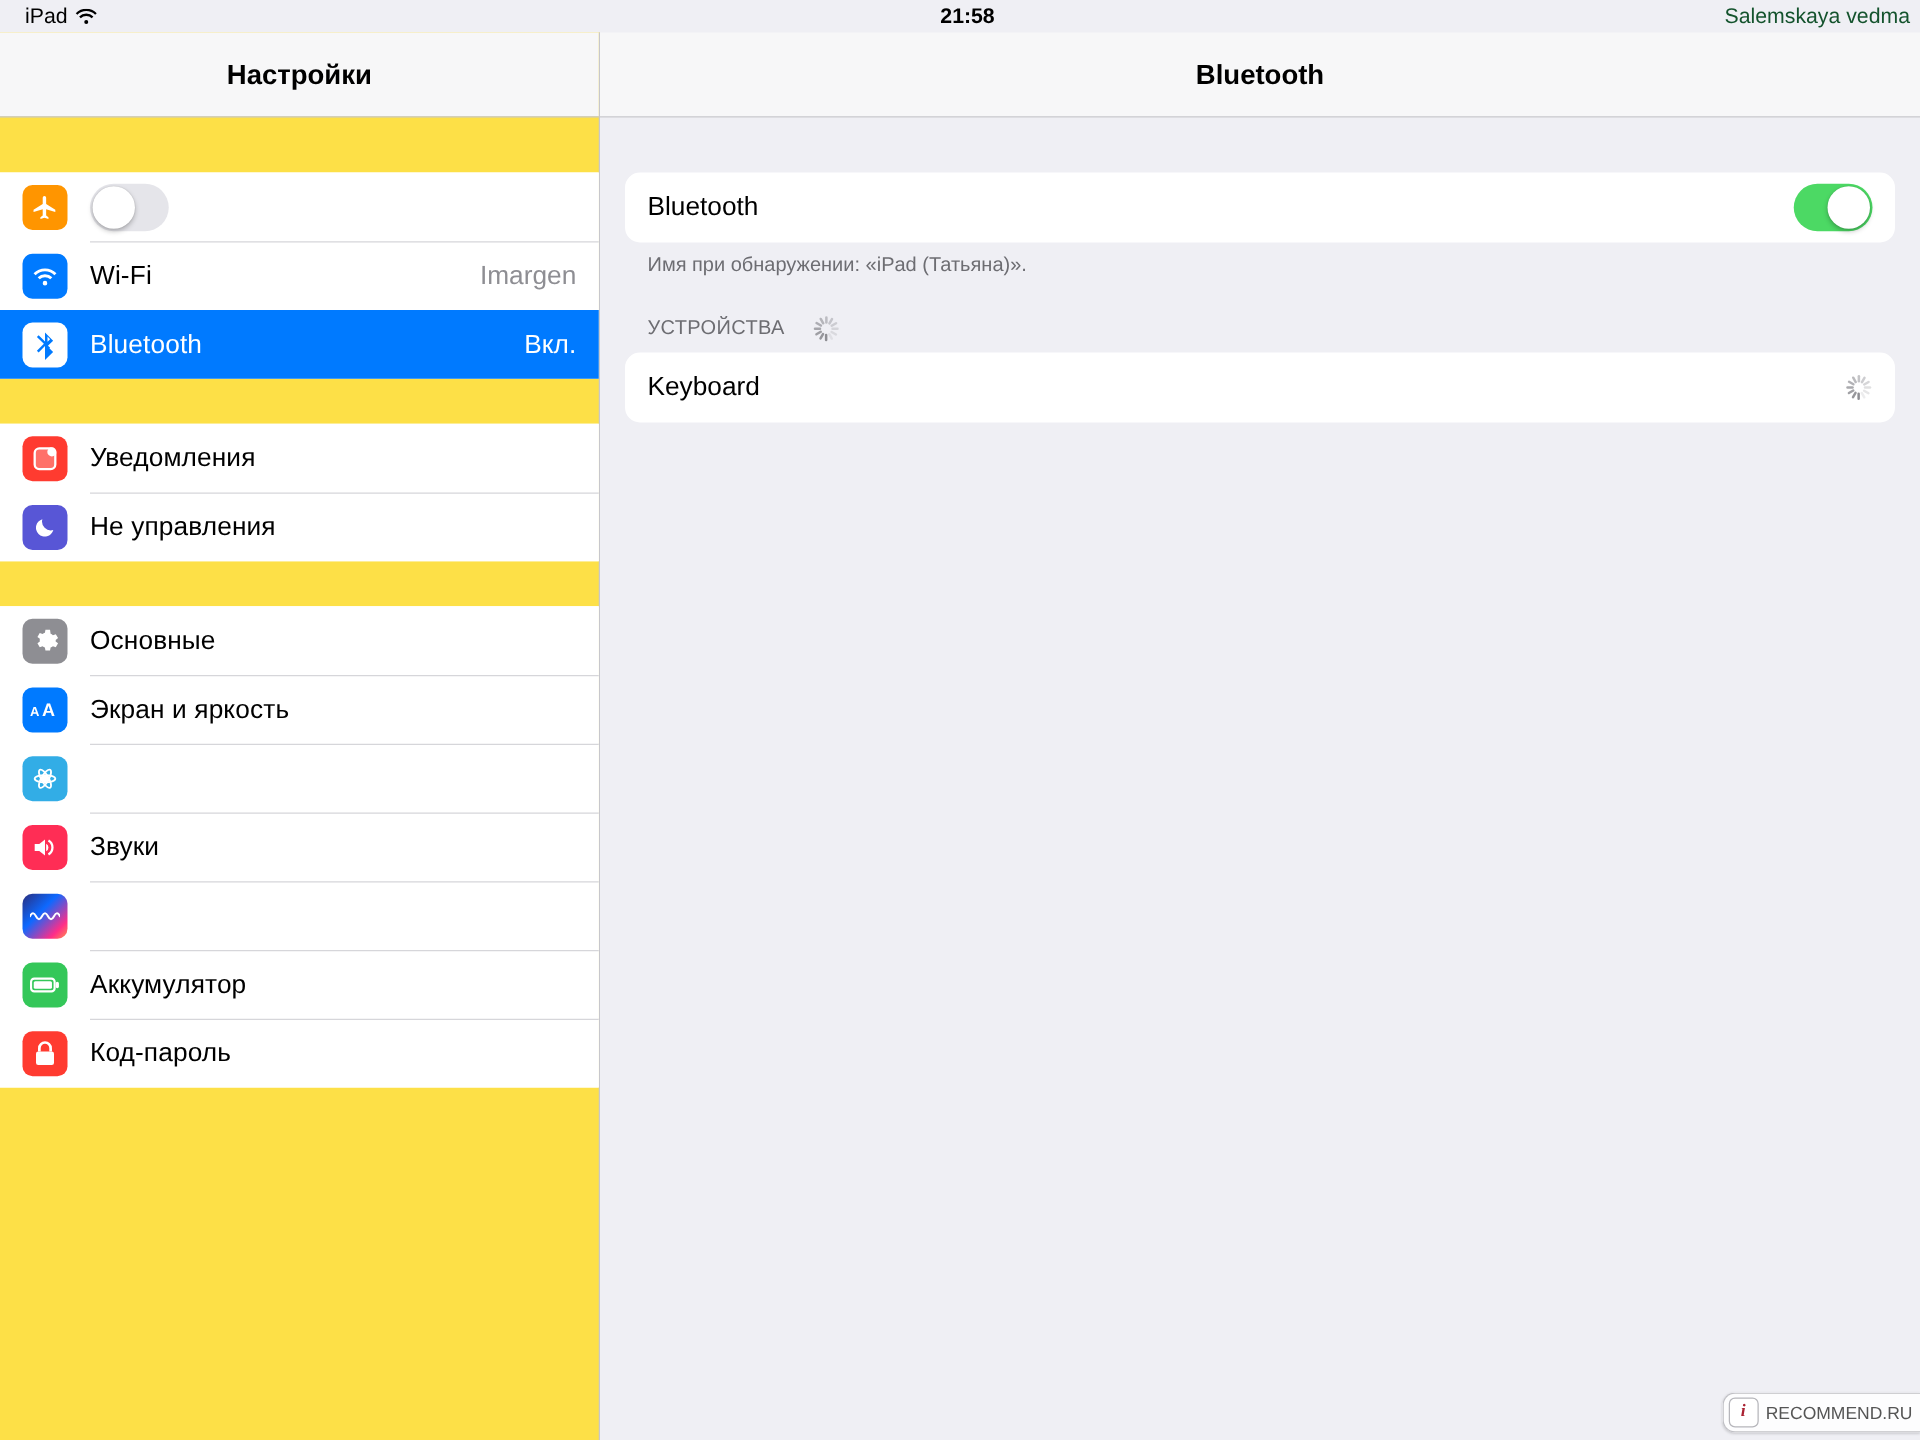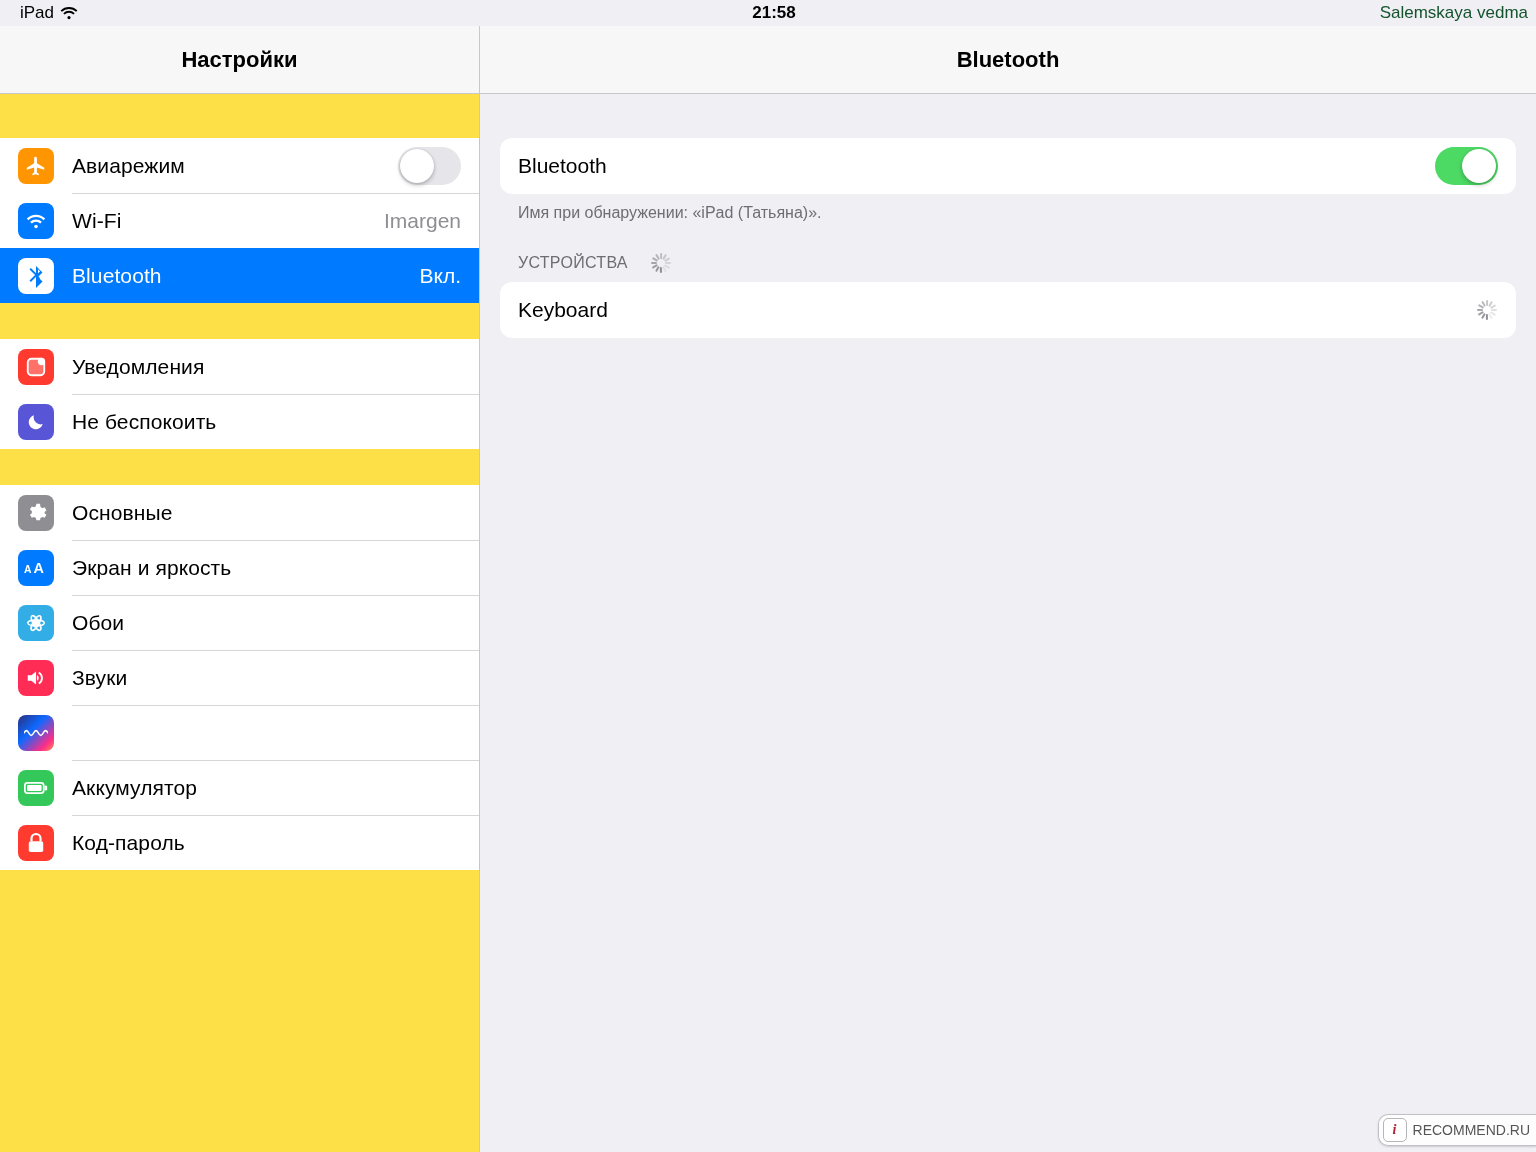--- a/index.html
+++ b/index.html
@@ -102,21 +102,20 @@
       <div class="title">Настройки</div>
     </div>
 
     <div class="group first">
       <div class="row">
         <div class="icon ic-orange">
           <svg width="22" height="22" viewBox="0 0 24 24">
               <path fill="#fff" d="M21 16v-2l-8-5V3.5a1.5 1.5 0 0 0-3 0V9l-8 5v2l8-2.5V19l-2 1.5V22l3.5-1 3.5 1v-1.5L13 19v-5.5z"></path>
             </svg>
         </div>
-        <div class="label">Авиарежим</div>
         <div class="switch">
             <div class="knob"></div>
           </div>
       </div>
       <div class="row">
         <div class="icon ic-blue">
           <svg width="22" height="22" viewBox="0 0 24 24">
               <path fill="#fff" d="M12 20a2 2 0 1 0 0-4 2 2 0 0 0 0 4zm-4.6-5.3a6.5 6.5 0 0 1 9.2 0l1.8-1.8a9 9 0 0 0-12.8 0zm-3.6-3.6a11.6 11.6 0 0 1 16.4 0L22 9.3a14.1 14.1 0 0 0-20 0z"></path>
             </svg>
         </div>
@@ -144,21 +143,21 @@
             </svg>
         </div>
         <div class="label">Уведомления</div>
       </div>
       <div class="row">
         <div class="icon ic-purple">
           <svg width="20" height="20" viewBox="0 0 24 24">
               <path fill="#fff" d="M20 14.5A8.5 8.5 0 0 1 9.5 4 8.5 8.5 0 1 0 20 14.5z"></path>
             </svg>
         </div>
-        <div class="label">Не беспокоить</div>
+        <div class="label">Не управления</div>
       </div>
     </div>
 
     <div class="group">
       <div class="row">
         <div class="icon ic-gray">
           <svg width="22" height="22" viewBox="0 0 24 24">
               <path fill="#fff" d="M12 8a4 4 0 1 0 0 8 4 4 0 0 0 0-8zm9.4 4a7.5 7.5 0 0 0-.1-1.2l2.1-1.6-2-3.4-2.5.9a7.6 7.6 0 0 0-2-1.2L16.4 2h-4l-.5 2.5a7.6 7.6 0 0 0-2 1.2l-2.5-.9-2 3.4 2.1 1.6a7.5 7.5 0 0 0 0 2.4L5.4 13.8l2 3.4 2.5-.9a7.6 7.6 0 0 0 2 1.2l.5 2.5h4l.5-2.5a7.6 7.6 0 0 0 2-1.2l2.5.9 2-3.4-2.1-1.6c.1-.4.1-.8.1-1.2z"></path>
             </svg>
         </div>
@@ -177,21 +176,20 @@
         <div class="icon ic-cyan">
           <svg width="22" height="22" viewBox="0 0 24 24">
               <circle cx="12" cy="12" r="3" fill="#fff"></circle>
               <g stroke="#fff" stroke-width="1.6" fill="none">
                 <ellipse cx="12" cy="12" rx="9" ry="3.2"></ellipse>
                 <ellipse cx="12" cy="12" rx="9" ry="3.2" transform="rotate(60 12 12)"></ellipse>
                 <ellipse cx="12" cy="12" rx="9" ry="3.2" transform="rotate(120 12 12)"></ellipse>
               </g>
             </svg>
         </div>
-        <div class="label">Обои</div>
       </div>
       <div class="row">
         <div class="icon ic-pink">
           <svg width="22" height="22" viewBox="0 0 24 24" fill="#fff">
               <path d="M3 9v6h4l5 4V5L7 9zm12 3a3.5 3.5 0 0 0-2-3.2v6.4A3.5 3.5 0 0 0 15 12zm2.5 0a6 6 0 0 1-3 5.2l1 1.7A8 8 0 0 0 19.5 12a8 8 0 0 0-4-6.9l-1 1.7a6 6 0 0 1 3 5.2z"></path>
             </svg>
         </div>
         <div class="label">Звуки</div>
       </div>
       <div class="row">

